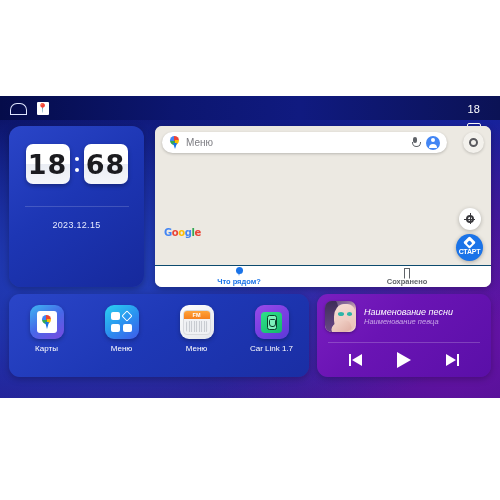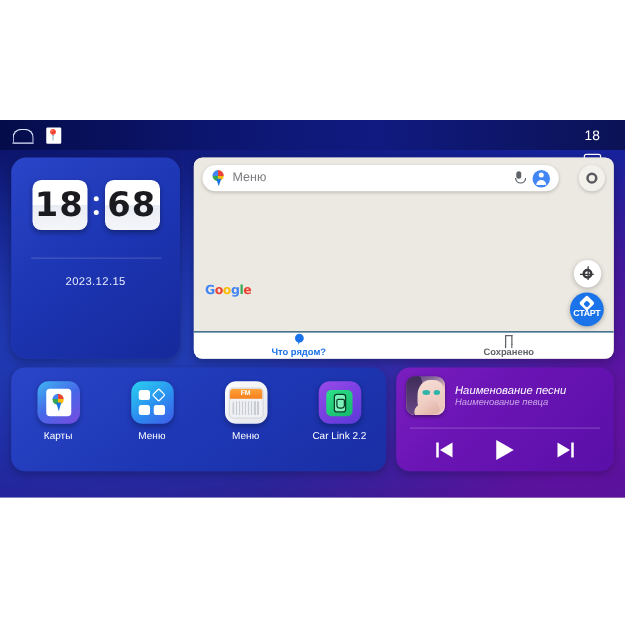--- a/index.html
+++ b/index.html
@@ -362,21 +362,21 @@
         <div class="app-lbl">Меню</div>
       </div>
 
 
       <div class="app">
         <div class="app-tile t-carlink">
           <div class="clsq">
               <span class="clph"></span>
             </div>
         </div>
-        <div class="app-lbl">Car Link 2.2</div>
+        <div class="app-lbl">Car Link 1.7</div>
       </div>
     </div>
 
     <div id="music">
       <div class="mu-top">
         <div class="albumart">
           <span class="hair"></span>
             <span class="face"></span>
           <span class="eye"></span>
             <span class="eye2"></span>

